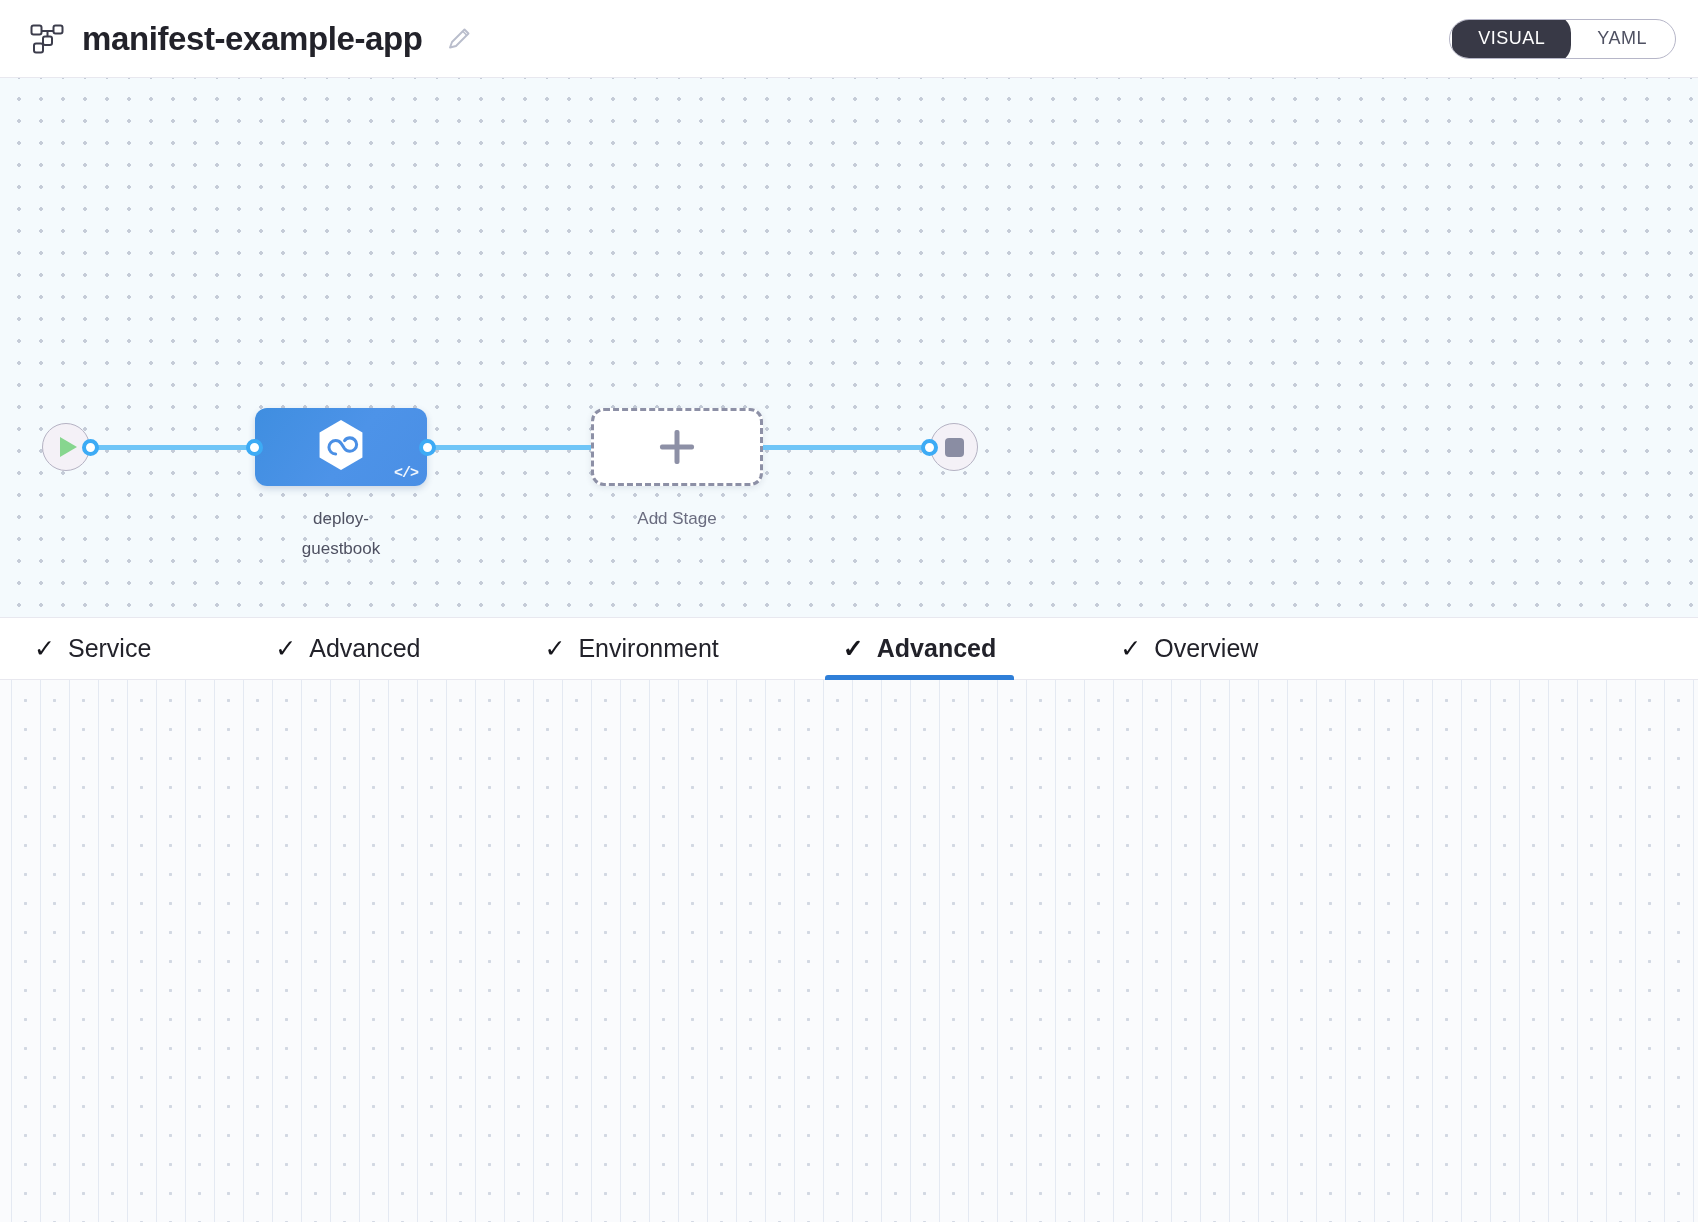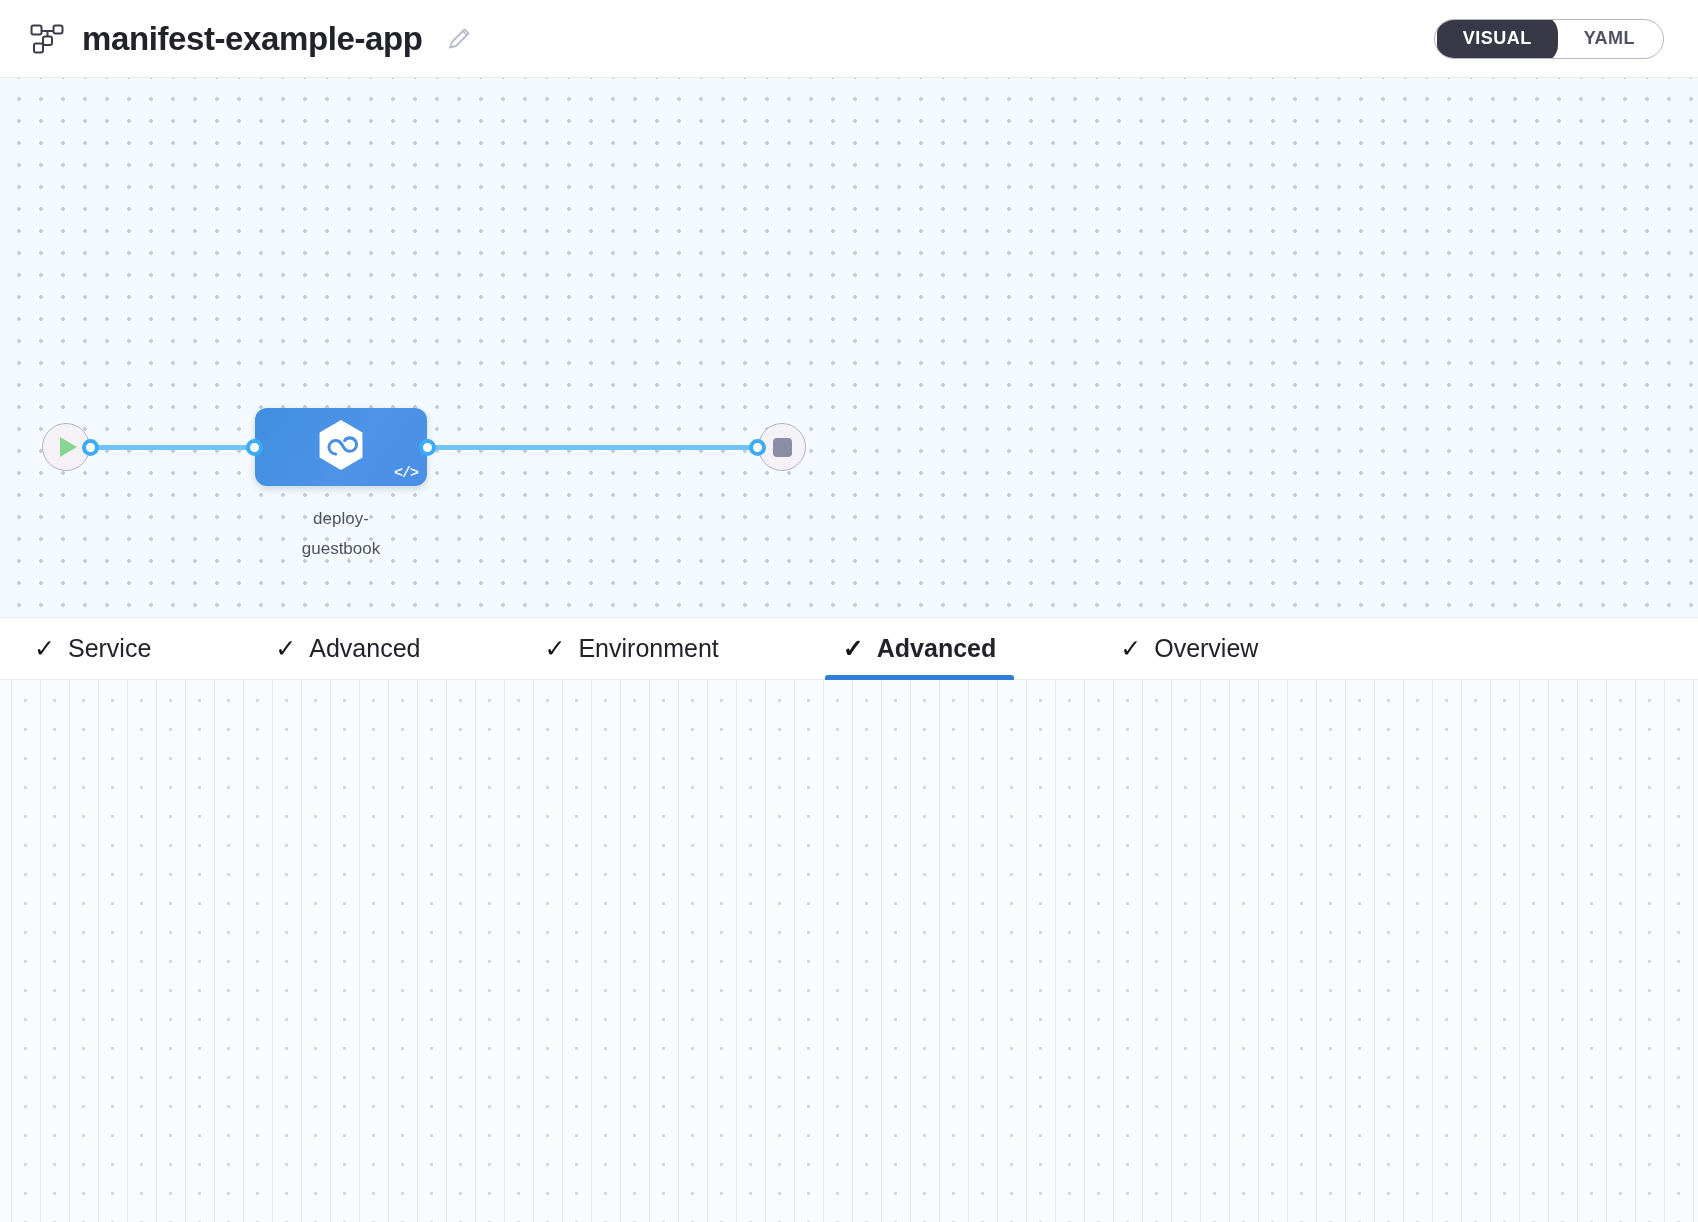--- a/index.html
+++ b/index.html
@@ -11,21 +11,21 @@
   }
 
   
   .header {
     position: relative;
     height: 78px;
     background: #ffffff;
     border-bottom: 1px solid #e8e8ef;
     display: flex;
     align-items: center;
-    padding: 0 34px 0 30px;
+    padding: 0 22px 0 30px;
   }
   .header-left { display: flex; align-items: center; gap: 18px; }
   .pipeline-icon { width: 34px; height: 30px; flex: 0 0 auto; }
   .page-title {
     font-size: 33px;
     font-weight: 700;
     color: #22222a;
     letter-spacing: -0.4px;
     white-space: nowrap;
   }
@@ -40,21 +40,21 @@
     background: #ffffff;
     height: 40px;
     padding: 2px;
     overflow: hidden;
   }
   .mode-opt {
     display: flex; align-items: center; justify-content: center;
     height: 48px;
     padding: 0 26px;
     font-size: 18px;
-    font-weight: 700;
+    font-weight: 400;
     letter-spacing: 0.5px;
     border-radius: 18px;
     color: #4f5162;
     cursor: pointer;
     user-select: none;
   }
   .mode-opt.active { background: #383946; color: #ffffff; }
 
   
   .canvas {
@@ -277,20 +277,26 @@
         </span>
         <span class="code-badge">&lt;/&gt;</span>
       </div>
       <div class="node-caption">deploy-
 guestbook</div>
     </div>
 
     <span class="dot"></span>
     <span class="link" style="width:163px"></span>
 
+    <div class="node-wrap">
+      <div class="add-box add-box-stage">
+        <span class="plus"></span>
+      </div>
+      <div class="node-caption muted">Add Stage</div>
+    </div>
 
     <span class="link" style="width:166px"></span>
     <span class="dot"></span>
     <div class="terminal">
       <span class="stop-sq"></span>
     </div>
 
   </div>
 </div>
 

